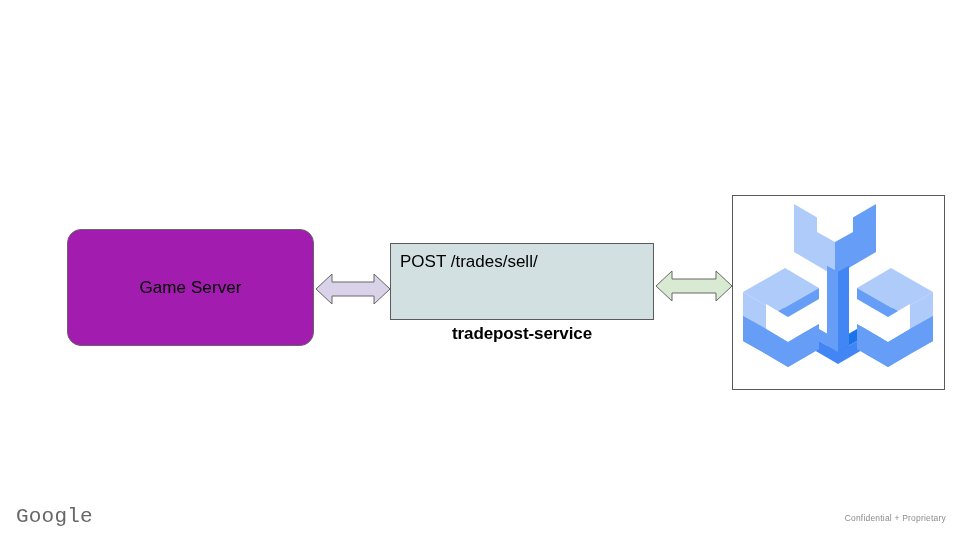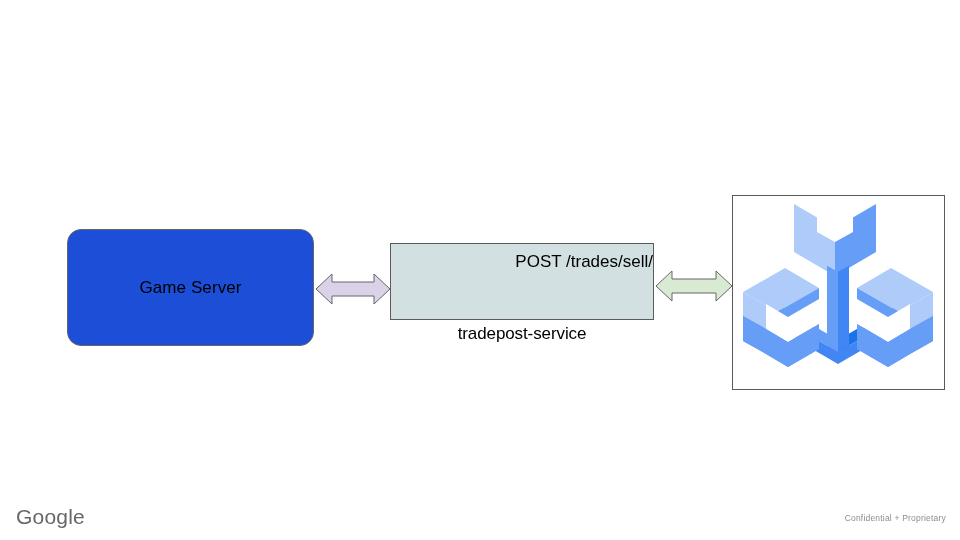--- a/index.html
+++ b/index.html
@@ -22,21 +22,21 @@
     background: #ffffff;
   }
 
   
   .game-server-box {
     position: absolute;
     left: 67px;
     top: 229px;
     width: 247px;
     height: 117px;
-    background: #1d4ed8;
+    background: #a21caf;
     border: 1px solid #666666;
     border-radius: 14px;
     box-sizing: border-box;
     display: flex;
     align-items: center;
     justify-content: center;
   }
   .game-server-label {
     font-size: 17px;
     color: #000000;
@@ -53,30 +53,29 @@
     background: #d3e0e1;
     border: 1px solid #5b5b5b;
     box-sizing: border-box;
     padding: 6px 0 0 9px;
   }
   .service-line {
     font-size: 17px;
     line-height: 23px;
     color: #000000;
     white-space: nowrap;
-    text-align: right;
   }
   .service-caption {
     position: absolute;
     left: 390px;
     top: 324px;
     width: 264px;
     text-align: center;
     font-size: 17px;
-    font-weight: normal;
+    font-weight: bold;
     color: #000000;
     letter-spacing: -0.1px;
   }
 
   
   .arrow {
     position: absolute;
   }
   .arrow-left-conn {
     left: 314px;
@@ -108,20 +107,21 @@
   }
 
   
   .google-wordmark {
     position: absolute;
     left: 16px;
     top: 505px;
     font-size: 21px;
     color: #676767;
     letter-spacing: 0.2px;
+    font-family: Liberation Mono, monospace;
   }
   .confidential-note {
     position: absolute;
     right: 14px;
     top: 513px;
     font-size: 8.5px;
     color: #8c8c8c;
     letter-spacing: 0.2px;
   }
 </style>

